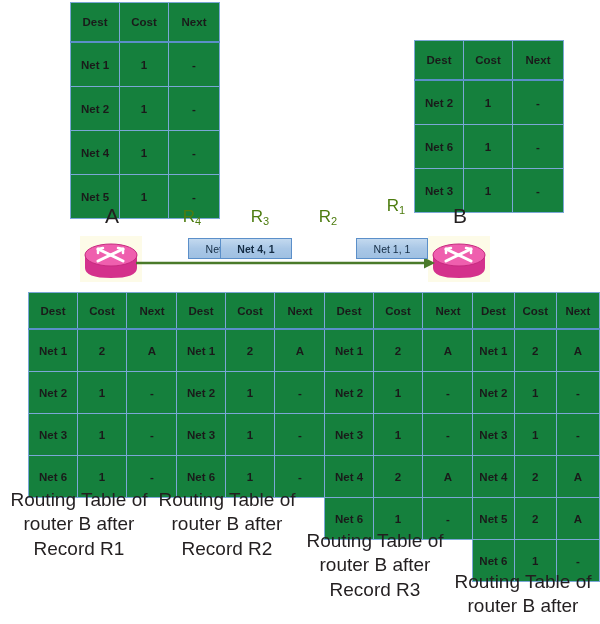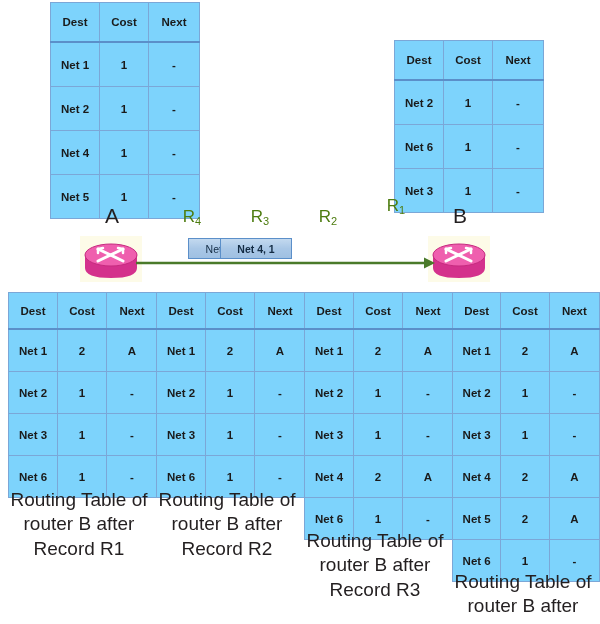--- a/index.html
+++ b/index.html
@@ -18,21 +18,22 @@
     position: absolute;
     left: 0; top: 0;
     width: 600px;
     height: 624px;
   }
 
   
   .rtable {
     position: absolute;
     border-collapse: collapse;
-    background: #7dd3fc;
+    background: #15803d;
+    margin-left: 20px;
   }
   .rtable td {
     border: 1px solid #7ba7d7;
     text-align: center;
     vertical-align: middle;
     font-size: 11.5px;
     font-weight: bold;
     color: #1a1a1a;
     padding: 0;
     font-family: "Liberation Sans", sans-serif;
@@ -223,20 +224,21 @@
 
   <div class="link-arrow" style="left:136px; top:256px;">
     <svg width="300" height="14" viewBox="0 0 300 14" aria-hidden="true">
       <line x1="0" y1="7" x2="288" y2="7" stroke="#4a7a2a" stroke-width="2.4"></line>
       <polygon points="288,1.5 299,7 288,12.5" fill="#4a7a2a"></polygon>
     </svg>
   </div>
 
   <div class="packet" style="left:152px; top:238px;margin-left:36px;">Net 5, 1</div>
   <div class="packet" style="left:220px; top:238px;font-weight:bold;">Net 4, 1</div>
+  <div class="packet" style="left:356px; top:238px;">Net 1, 1</div>
 
   <table class="rtable t-bot" style="left:8px; top:292px;">
       <tbody>
         <tr class="head">
           <td class="c-dest">Dest</td>
           <td class="c-cost">Cost</td>
           <td class="c-next">Next</td>
         </tr>
         <tr>
           <td class="c-dest">Net 1</td>

